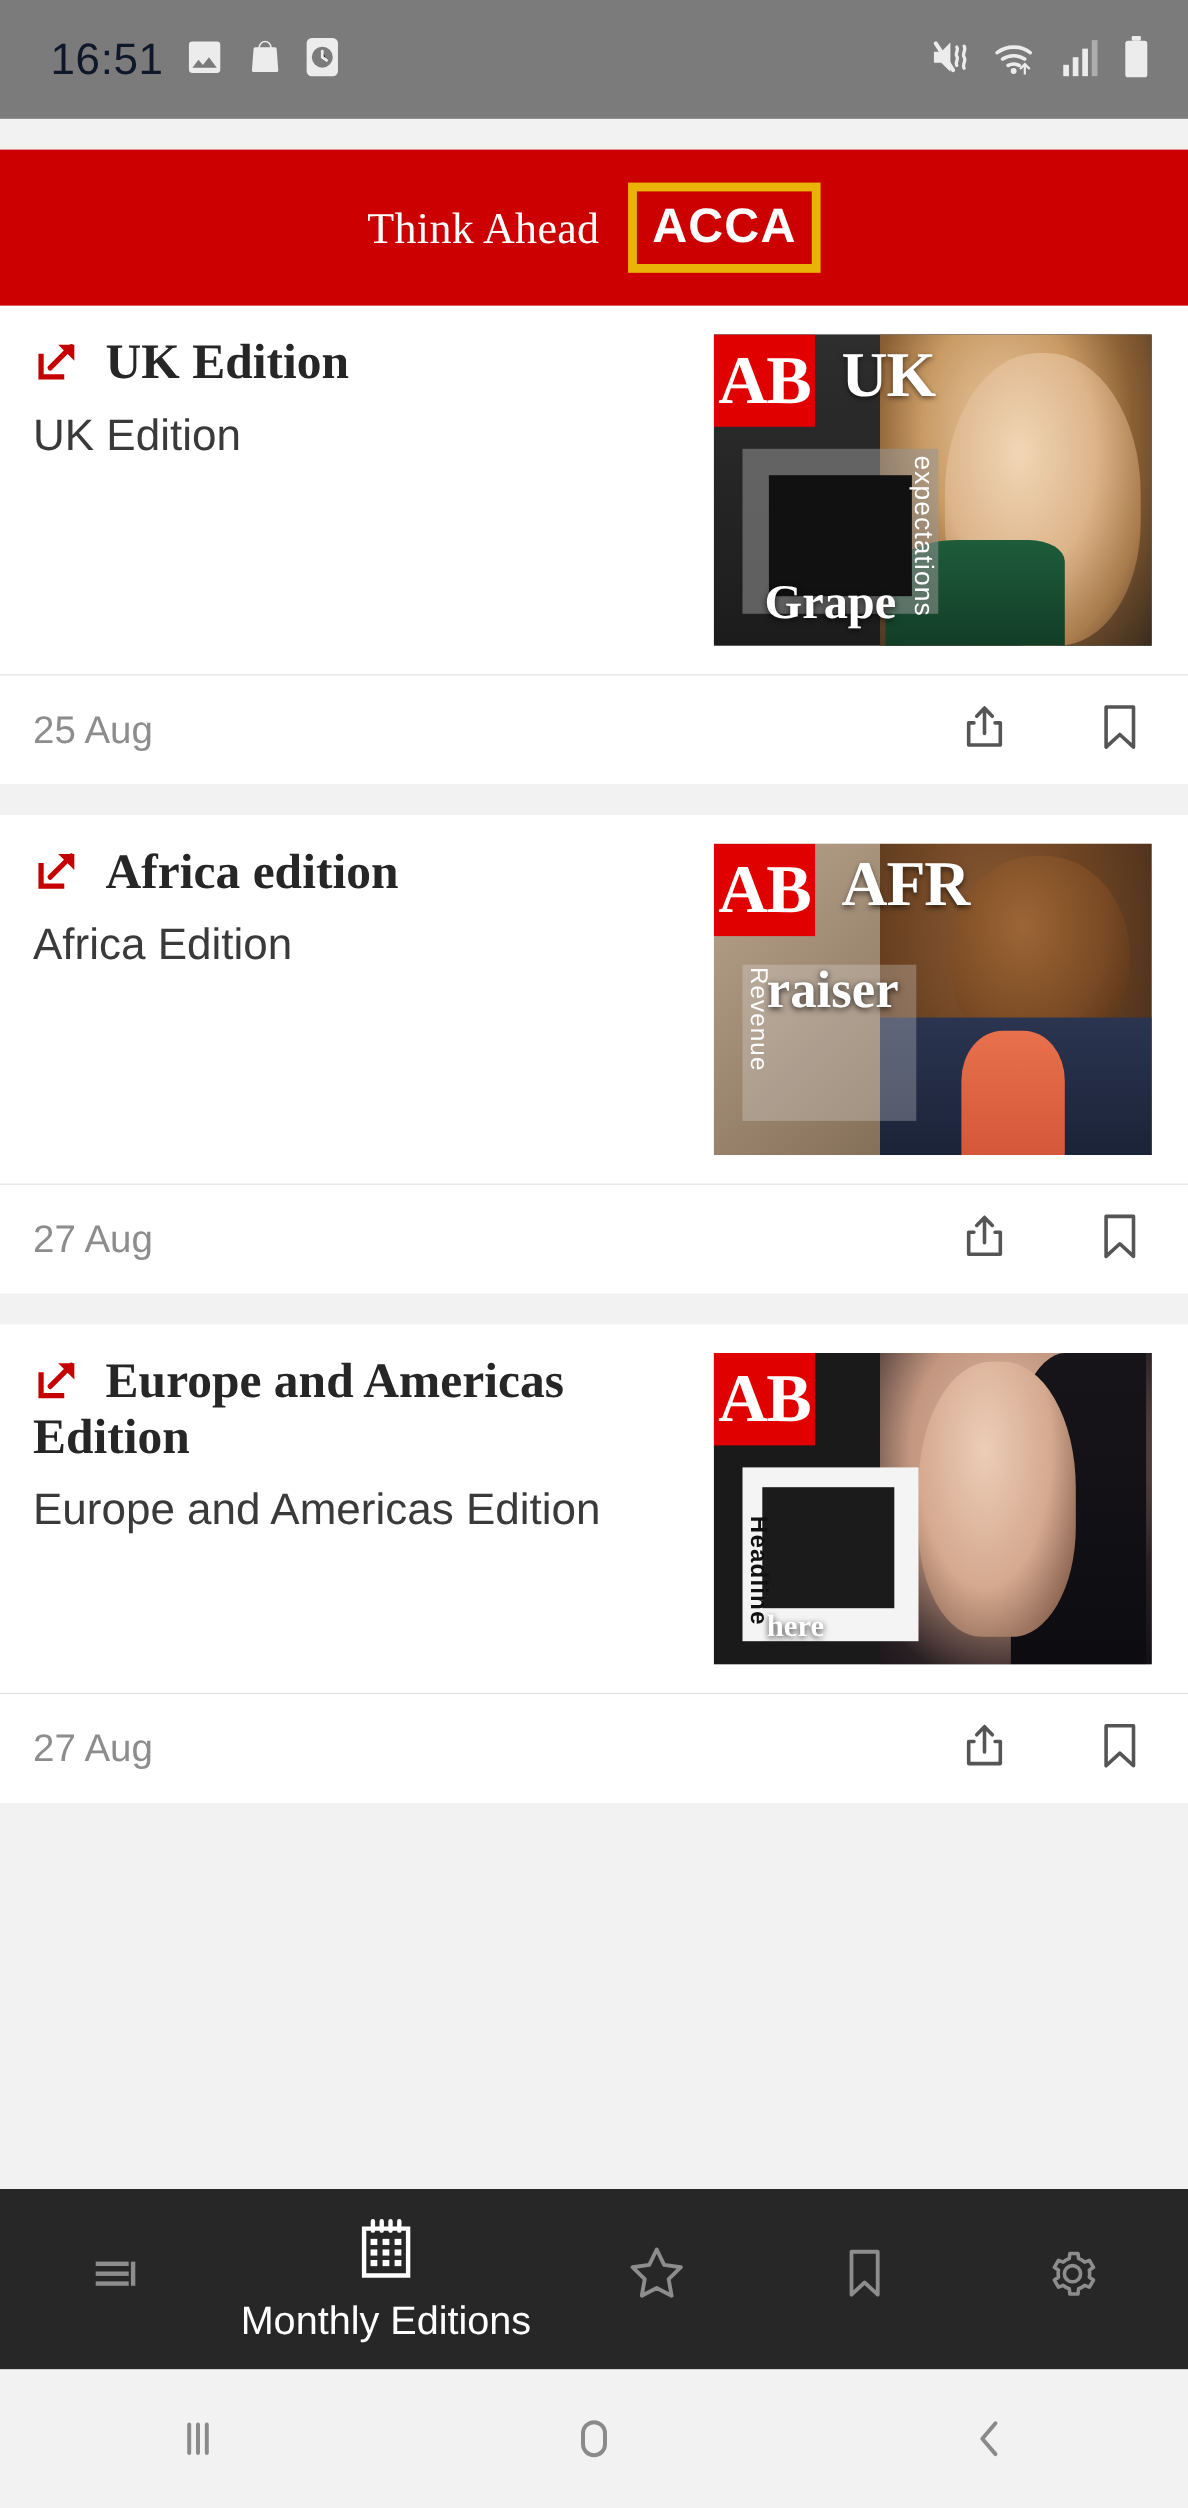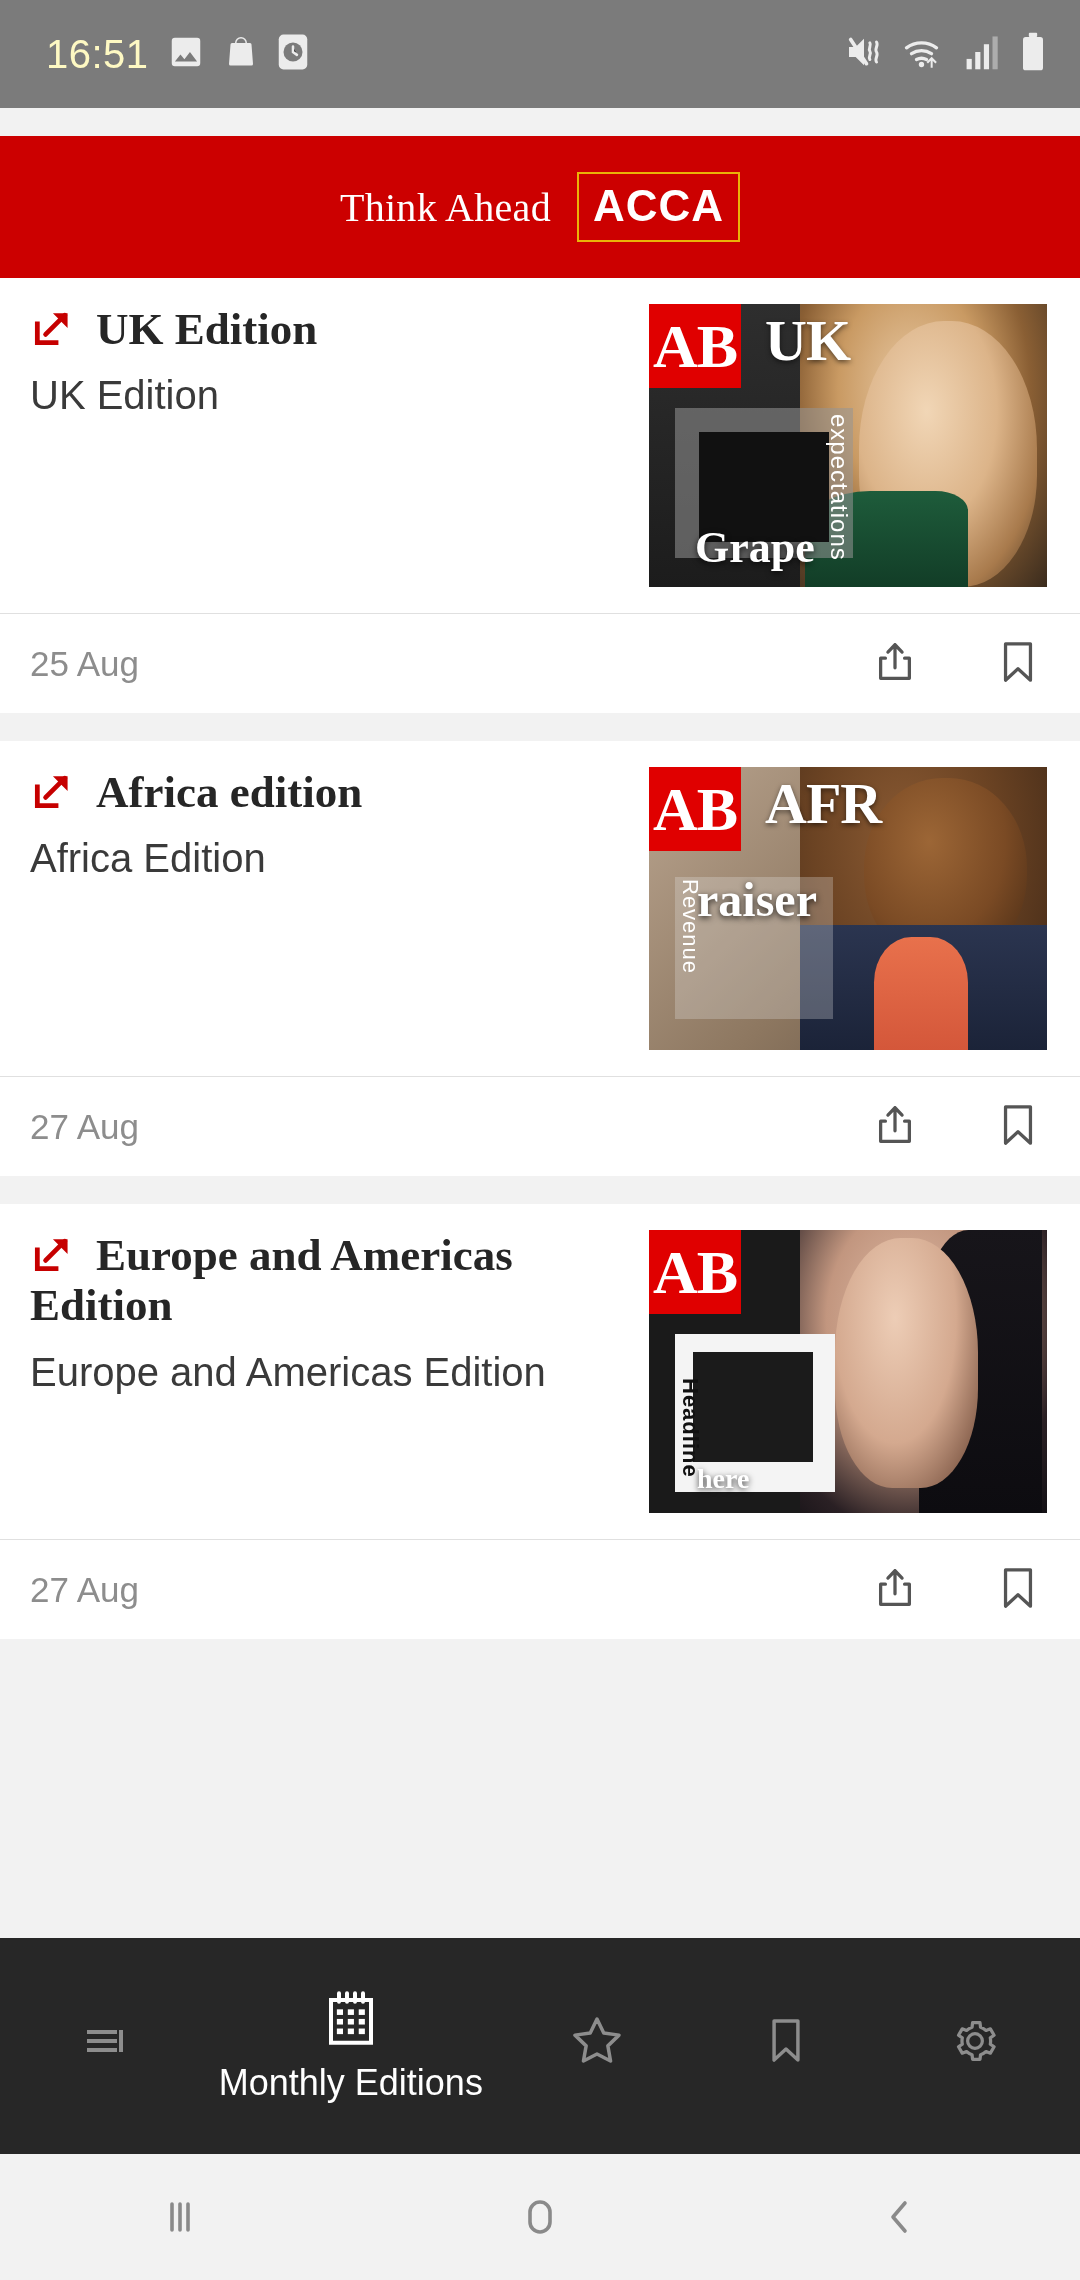--- a/index.html
+++ b/index.html
@@ -11,35 +11,35 @@
   }
   .phone { position:relative; width:1080px; height:2280px; display:flex; flex-direction:column; }
 
   
   .statusbar {
     height:108px; background:#7b7b7b; color:#ececec;
     display:flex; align-items:center; justify-content:space-between;
     padding:0 34px 0 46px; flex:0 0 auto;
   }
   .sb-left { display:flex; align-items:center; gap:18px; }
-  .sb-clock { font-size:40px; letter-spacing:.5px; color:#fef9c3; font-family:"Liberation Sans",sans-serif; }
+  .sb-clock { font-size:40px; letter-spacing:.5px; color:#0f172a; font-family:"Liberation Sans",sans-serif; }
   .sb-right { display:flex; align-items:center; gap:18px; }
   .sb-ic { display:block; }
 
   
   .brandbar {
     background:#cc0000; height:142px; flex:0 0 auto;
     display:flex; align-items:center; justify-content:center; gap:26px;margin-top:28px;
   }
   .brand-tag {
     font-family:"Liberation Serif", serif; font-size:40px; color:#ffffff;
     letter-spacing:.3px;
   }
   .brand-box {
-    border:2px solid #eab308; padding:10px 14px 12px;
+    border:8px solid #eab308; padding:10px 14px 12px;
     display:flex; align-items:center; justify-content:center;
   }
   .brand-box span {
     font-family:"Liberation Sans", sans-serif; font-weight:bold;
     font-size:44px; color:#ffffff; letter-spacing:1px; line-height:1;
   }
 
   
   .lastchecked {
     background:#f2f2f2; height:94px; flex:0 0 auto;
@@ -101,21 +101,21 @@
     border-top:1px solid #e0e0e0; margin-top:26px; padding:0 40px 0 30px;
   }
   .card-date {
     font-family:"Liberation Sans", sans-serif; font-size:35px; color:#8d8d8d;
     flex:1 1 auto;
   }
   .meta-actions { display:flex; align-items:center; gap:78px; }
 
   
   .tabbar {
-    flex:0 0 auto; height:216px; background:#272727;
+    flex:0 0 auto; height:164px; background:#272727;
     display:flex; align-items:center; justify-content:space-around;
     padding:0 10px;
   }
   .tab { display:flex; flex-direction:column; align-items:center; justify-content:center;
          gap:6px; min-width:150px; }
   .tab-label {
     font-family:"Liberation Sans", sans-serif; font-size:36px; color:#ffffff;
     white-space:nowrap;
   }
 

